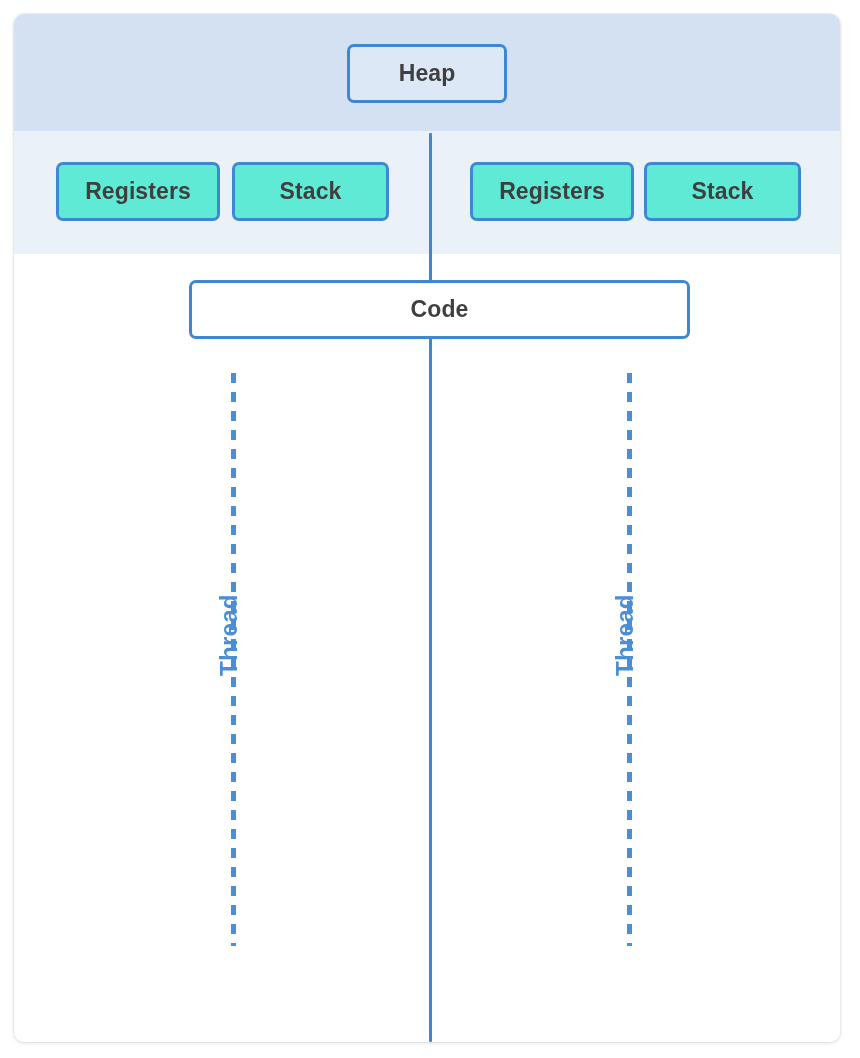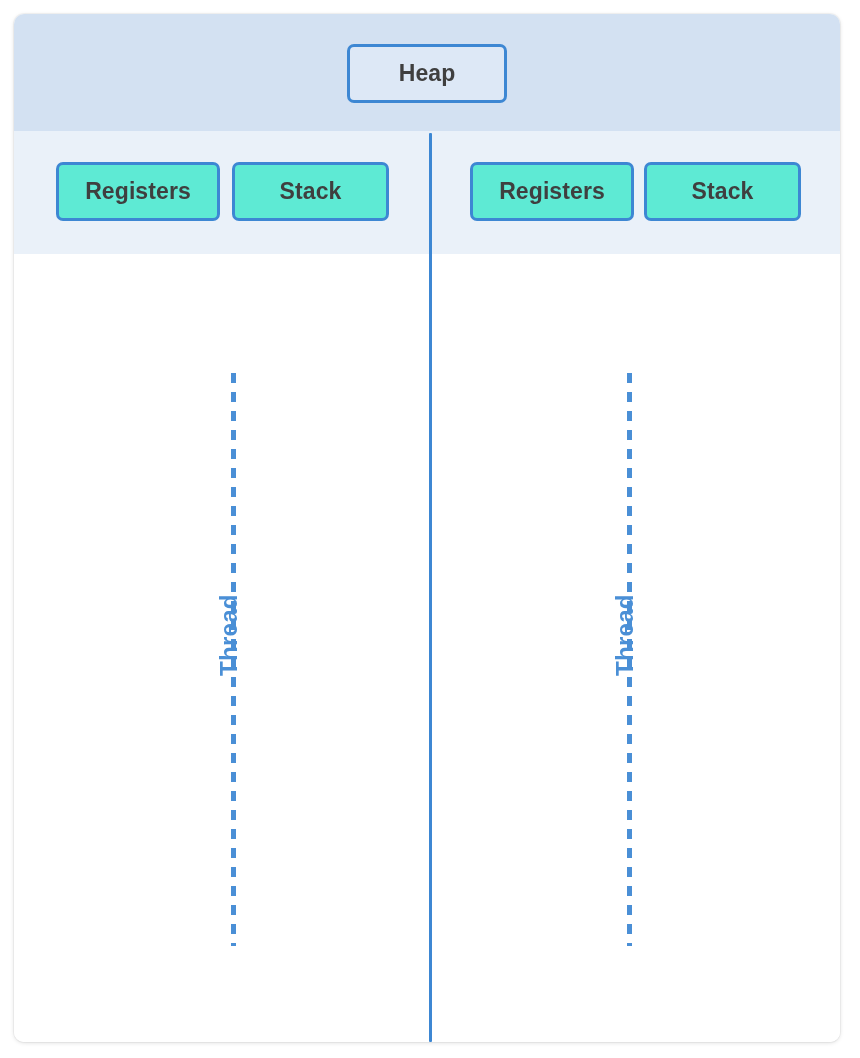--- a/index.html
+++ b/index.html
@@ -154,20 +154,21 @@
     <div class="divider"></div>
 
     <div class="node node-heap">Heap</div>
 
     <div class="node node-reg-left">Registers</div>
     <div class="node node-stack-left">Stack</div>
 
     <div class="node node-reg-right">Registers</div>
     <div class="node node-stack-right">Stack</div>
 
+    <div class="node node-code">Code</div>
 
     <div class="thread-line thread-line-left"></div>
     <div class="thread-line thread-line-right"></div>
 
     <div class="thread-label thread-label-left">Thread</div>
     <div class="thread-label thread-label-right">Thread</div>
 
   </div>
 </div>
 

